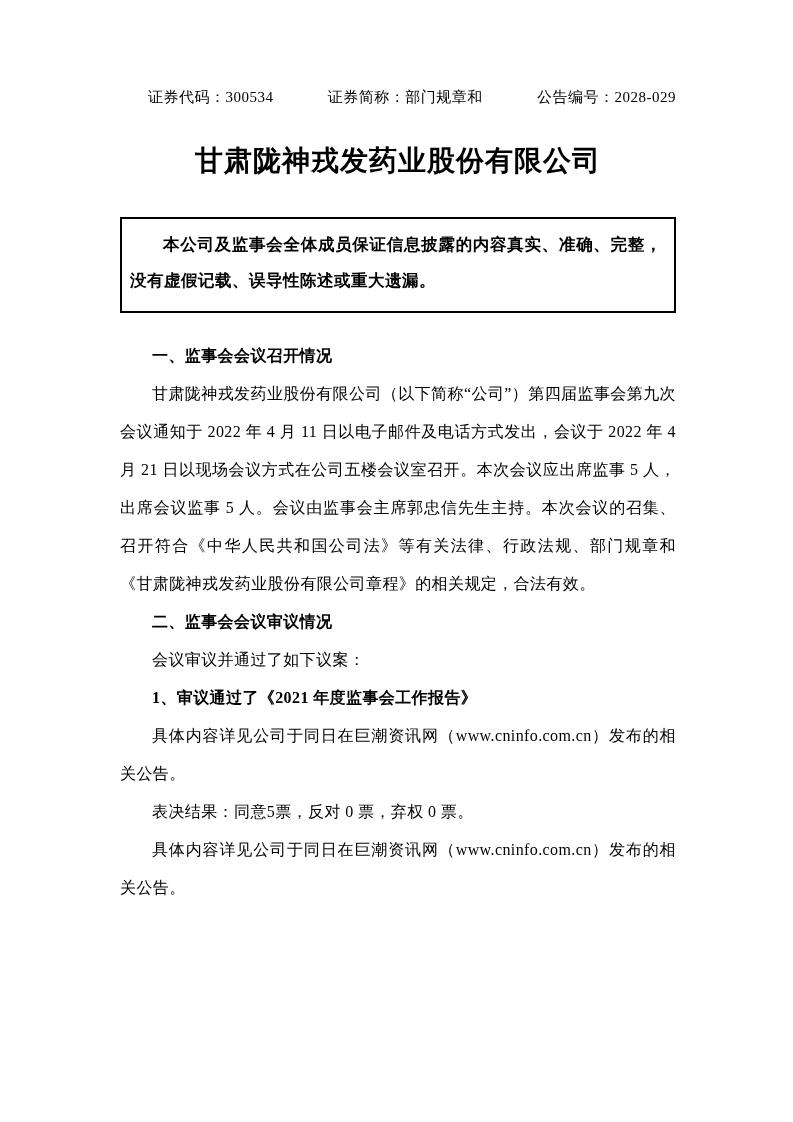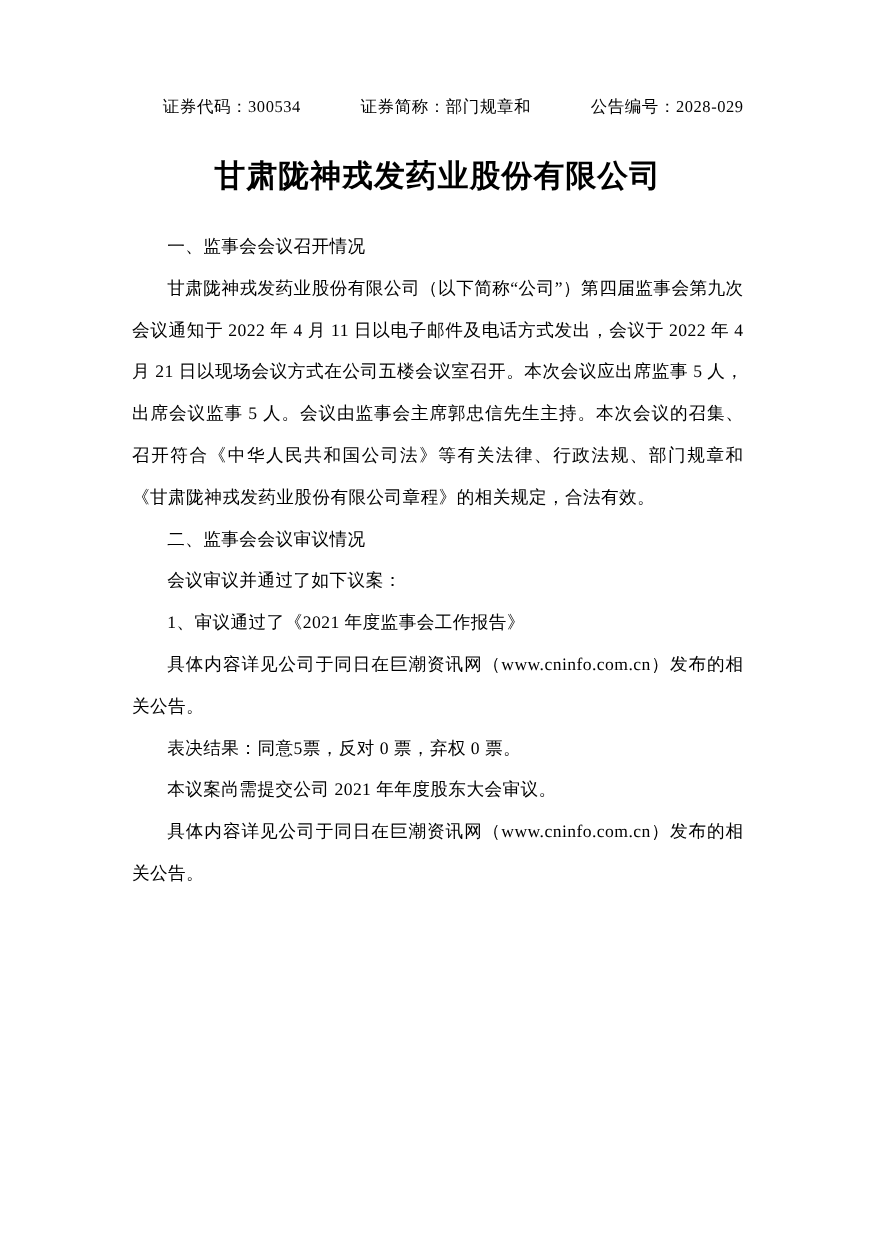--- a/index.html
+++ b/index.html
@@ -59,44 +59,46 @@
   .doc-body {
     margin-top: 24px;
     font-size: 16px;
     letter-spacing: 0.4px;
   }
   .doc-body p {
     line-height: 38px;
     text-indent: 2em;
     text-align: justify;
   }
-  .doc-body p.bold { font-weight: normal; }
+  .doc-body p.bold { font-weight: bold; }
 </style>
 </head>
 <body>
 
 <div class="page">
 
   <div class="doc-header">
     <span>证券代码：300534</span>
     <span>证券简称：部门规章和</span>
     <span>公告编号：2028-029</span>
   </div>
 
   <div class="doc-title">
     <div class="t-line">甘肃陇神戎发药业股份有限公司</div>
   </div>
 
+  <div class="disclaimer">
+    <p>本公司及监事会全体成员保证信息披露的内容真实、准确、完整，没有虚假记载、误导性陈述或重大遗漏。</p>
+  </div>
 
   <div class="doc-body">
     <p class="bold">一、监事会会议召开情况</p>
     <p>甘肃陇神戎发药业股份有限公司（以下简称“公司”）第四届监事会第九次会议通知于 2022 年 4 月 11 日以电子邮件及电话方式发出，会议于 2022 年 4 月 21 日以现场会议方式在公司五楼会议室召开。本次会议应出席监事 5 人，出席会议监事 5 人。会议由监事会主席郭忠信先生主持。本次会议的召集、召开符合《中华人民共和国公司法》等有关法律、行政法规、部门规章和《甘肃陇神戎发药业股份有限公司章程》的相关规定，合法有效。</p>
     <p class="bold">二、监事会会议审议情况</p>
     <p>会议审议并通过了如下议案：</p>
     <p class="bold">1、审议通过了《2021 年度监事会工作报告》</p>
     <p>具体内容详见公司于同日在巨潮资讯网（www.cninfo.com.cn）发布的相关公告。</p>
     <p>表决结果：同意5票，反对 0 票，弃权 0 票。</p>
-    <p>本议案尚需提交公司 2021 年年度股东大会审议。</p>
     <p>具体内容详见公司于同日在巨潮资讯网（www.cninfo.com.cn）发布的相关公告。</p>
 
   </div>
 
 </div>
 
 </body></html>

